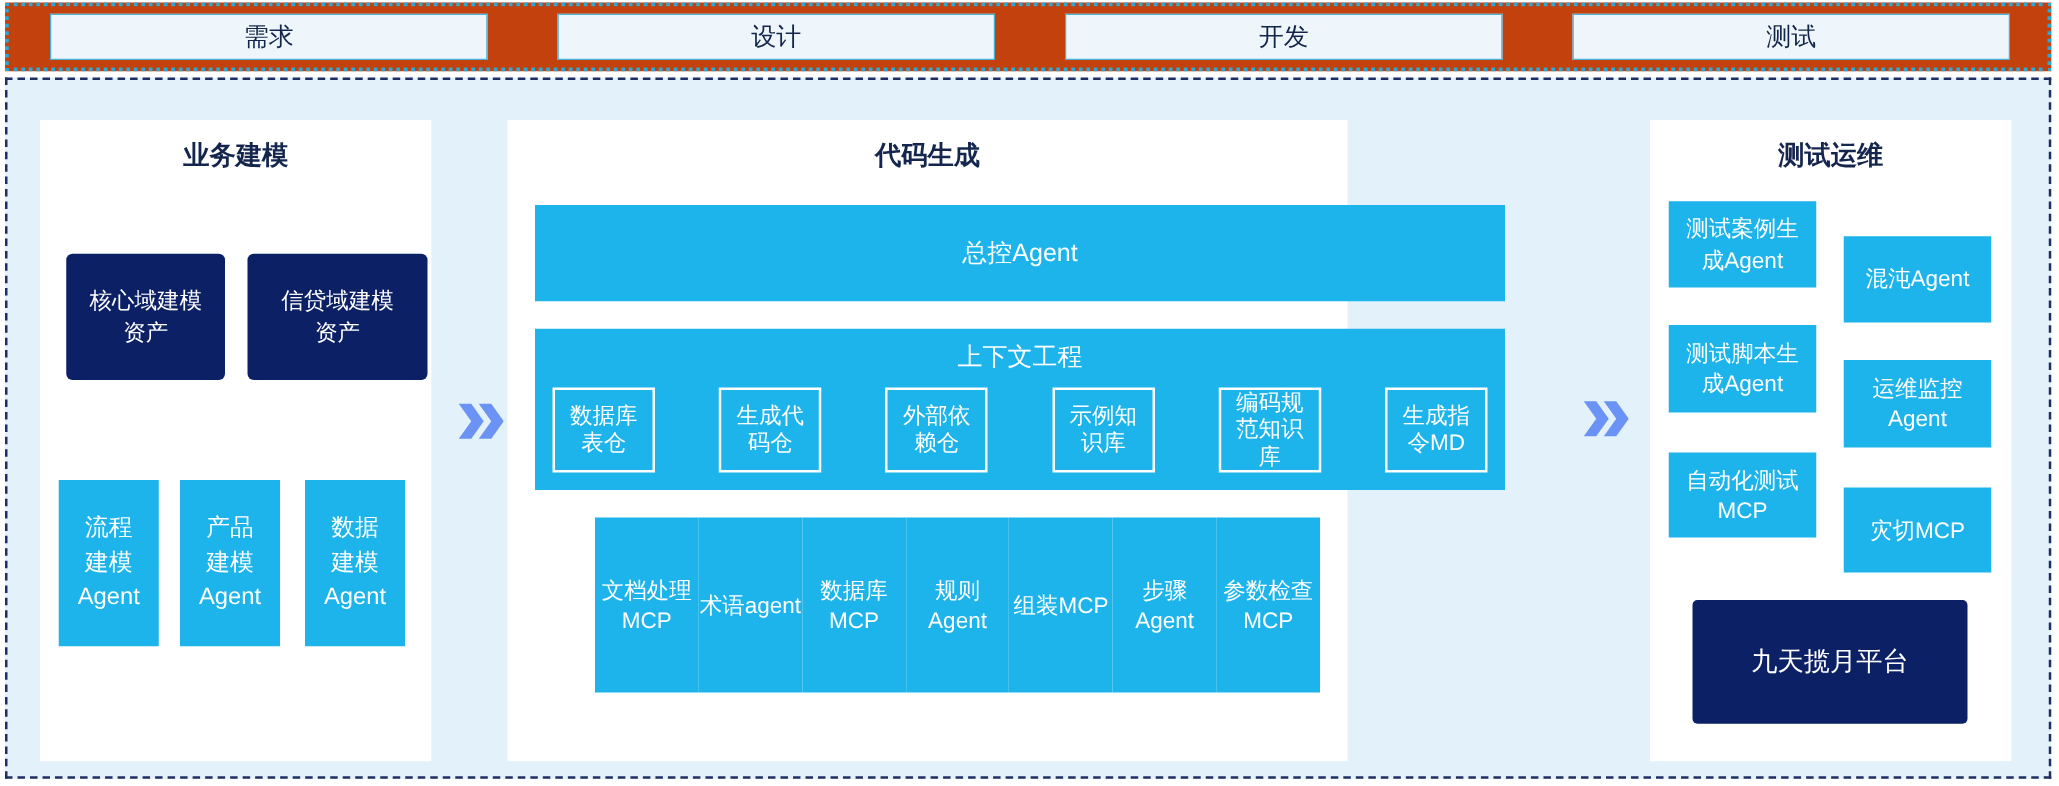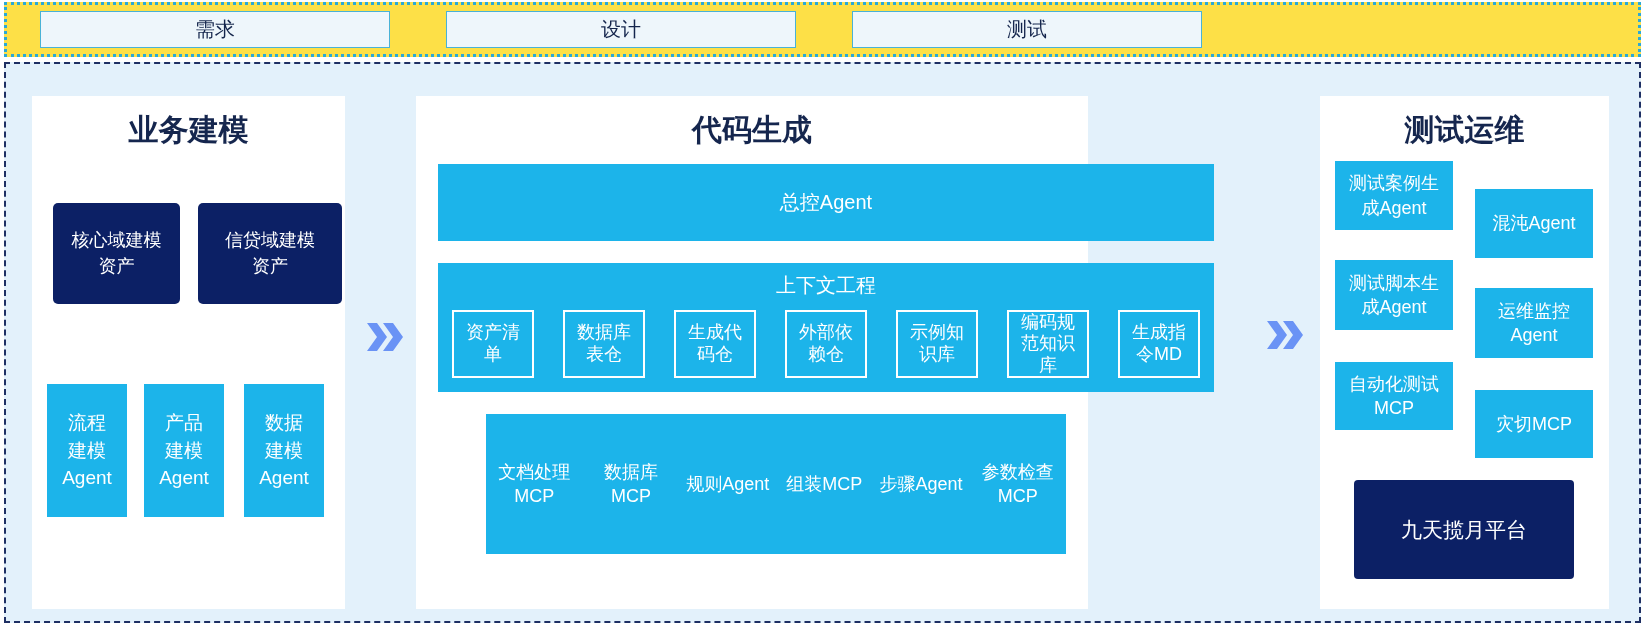--- a/index.html
+++ b/index.html
@@ -3,40 +3,40 @@
 <meta charset="utf-8">
 <style>
   html,body{margin:0;padding:0;background:#fff;}
   .canvas{
     position:relative;width:1647px;height:629px;background:#ffffff;
     font-family:"Liberation Sans",sans-serif;overflow:hidden;
   }
   
   .top-strip{
     position:absolute;left:4px;top:2px;width:1637px;height:55px;
-    box-sizing:border-box;border:3px dotted #2ba9d6;background:#fde047;
+    box-sizing:border-box;border:3px dotted #2ba9d6;background:#c2410c;
     display:flex;align-items:center;padding-left:33px;gap:56px;
   }
   .phase-box{
     width:350px;height:37px;background:#eef6fb;border:1px solid #49b2d6;
     color:#14254c;font-size:20px;display:flex;align-items:center;justify-content:center;
     box-sizing:border-box;
   }
   
   .main-area{
     position:absolute;left:4px;top:62px;width:1637px;height:561px;
     box-sizing:border-box;border:2px dashed #1e2f63;background:#e3f1fb;
   }
   .panel{position:absolute;top:32px;height:513px;background:#ffffff;}
   .panel-title{
     position:absolute;left:0;right:0;top:14px;text-align:center;
-    font-size:30px;font-weight:bold;color:#15264e;
+    font-size:21px;font-weight:bold;color:#15264e;
   }
   .panel.business{left:26px;width:313px;}
-  .panel.codegen{left:410px;width:672px;}
+  .panel.codegen{left:400px;width:672px;}
   .panel.testing{left:1314px;width:289px;}
 
   .box{
     position:absolute;display:flex;align-items:center;justify-content:center;
     text-align:center;color:#ffffff;white-space:pre-line;box-sizing:border-box;
   }
   .navy{background:#0c2065;border-radius:5px;font-size:18px;line-height:1.4;}
   .cyan{background:#1cb4ea;}
 
   
@@ -85,20 +85,21 @@
   .chevron.right-arrow{left:1259px;top:256px;}
 </style>
 </head>
 <body>
 
 <div class="canvas">
 
   <div class="top-strip">
     <div class="phase-box">需求</div>
     <div class="phase-box">设计</div>
+    <div class="phase-box">开发</div>
     <div class="phase-box">测试</div>
   </div>
 
   <div class="main-area">
 
     <div class="panel business">
       <div class="panel-title">业务建模</div>
       <div class="box navy asset-1">核心域建模
 资产</div>
       <div class="box navy asset-2">信贷域建模
@@ -121,41 +122,40 @@
       </svg>
     </div>
 
     <div class="panel codegen">
       <div class="panel-title">代码生成</div>
       <div class="box cyan master-bar">总控Agent</div>
 
       <div class="context-box">
         <div class="context-title">上下文工程</div>
         <div class="ctx-row">
-          <div class="ctx-item">资产清
-单</div>
           <div class="ctx-item">数据库
 表仓</div>
           <div class="ctx-item">生成代
 码仓</div>
           <div class="ctx-item">外部依
 赖仓</div>
           <div class="ctx-item">示例知
 识库</div>
           <div class="ctx-item">编码规
 范知识
 库</div>
           <div class="ctx-item">生成指
 令MD</div>
         </div>
       </div>
 
       <div class="tools-row">
         <div class="tool-box">文档处理
 MCP</div>
+        <div class="tool-box">术语agent</div>
         <div class="tool-box">数据库
 MCP</div>
         <div class="tool-box">规则Agent</div>
         <div class="tool-box">组装MCP</div>
         <div class="tool-box">步骤Agent</div>
         <div class="tool-box">参数检查
 MCP</div>
       </div>
     </div>
 

